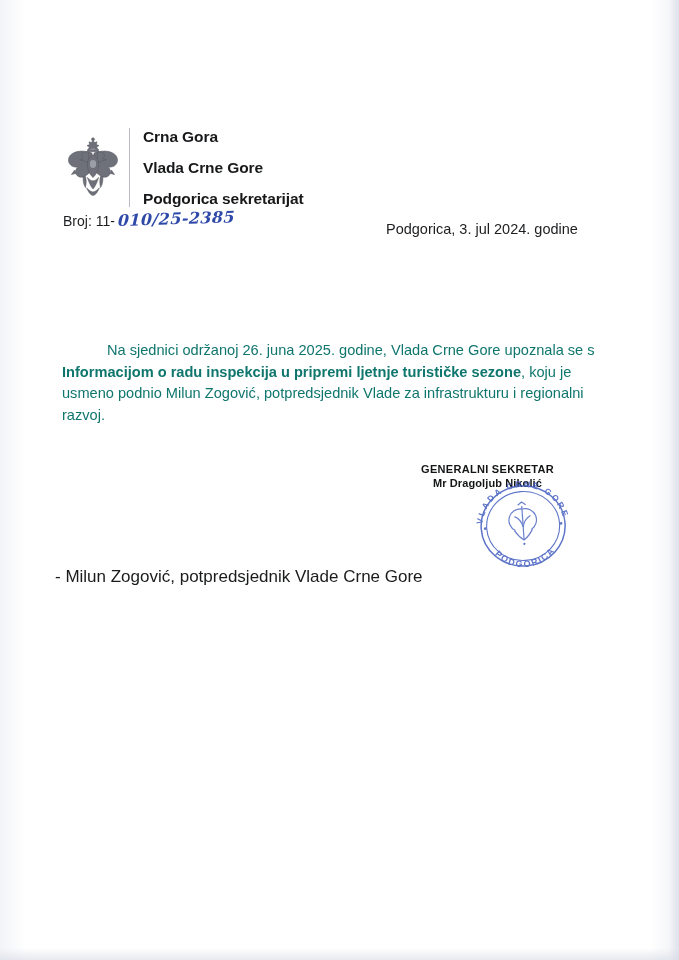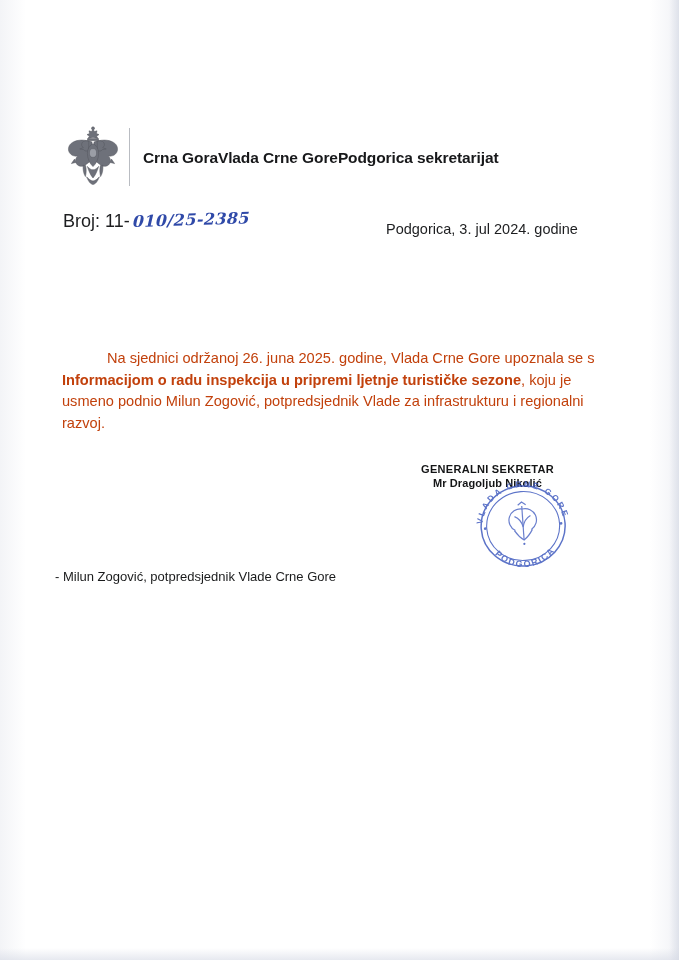--- a/index.html
+++ b/index.html
@@ -66,42 +66,43 @@
     display: block;
   }
   .head-divider {
     width: 1px;
     align-self: stretch;
     margin: 2px 13px 2px 9px;
     background: #b9bcc2;
   }
   .head-lines {
     display: flex;
-    flex-direction: row;
+    flex-direction: column;
     justify-content: center;
+    gap: 10px;
   }
   .head-line {
     font-size: 15.5px;
     font-weight: bold;
     letter-spacing: -0.1px;
     line-height: 21px;
     color: #17181a;
     white-space: nowrap;
   }
 
   
   .broj-row {
     position: absolute;
     left: 63px;
     top: 211px;
     display: flex;
     align-items: baseline;
   }
   .broj-label {
-    font-size: 18px;
+    font-size: 14px;
     color: #1d1e20;
     white-space: nowrap;
   }
   .broj-hand {
     font-family: "DejaVu Serif", serif;
     font-style: italic;
     font-size: 16px;
     font-weight: bold;
     color: #2f49a8;
     margin-left: 3px;
@@ -120,23 +121,22 @@
   }
 
   
   .body-text {
     position: absolute;
     left: 62px;
     top: 340px;
     width: 545px;
     font-size: 14.6px;
     line-height: 21.5px;
-    color: #c2410c;
+    color: #0f766e;
     text-align: left;
-    margin-top: 8px;
   }
   .body-text .indent {
     display: inline-block;
     width: 45px;
   }
   .body-text b {
     font-weight: bold;
   }
 
   
@@ -182,21 +182,21 @@
     top: 568px;
     width: 420px;
   }
   .dost-title {
     font-size: 13.3px;
     font-weight: bold;
     color: #141516;
     margin-bottom: 2px;
   }
   .dost-line {
-    font-size: 13px;
+    font-size: 17px;
     line-height: 17px;
     color: #1a1b1c;
   }
   .dost-line.sub {
     padding-left: 13px;
   }
 </style>
 </head>
 <body>
 

